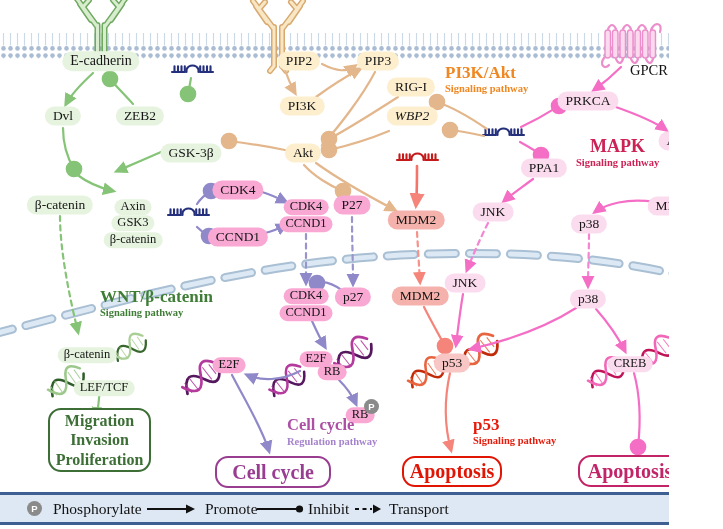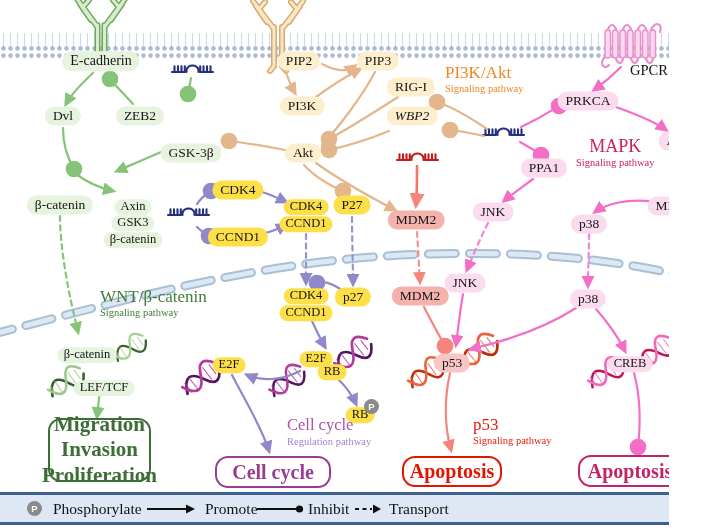--- a/index.html
+++ b/index.html
@@ -4,25 +4,25 @@
 <style>
   html,body{margin:0;padding:0;background:#fff;}
   #stage{position:relative;width:669px;height:529px;background:#fff;overflow:hidden;
          font-family:"Liberation Serif",serif;}
   svg.art{position:absolute;left:0;top:0;pointer-events:none;}
   .pill{position:absolute;transform:translate(-50%,-50%);border-radius:10px;
         padding:1px 8px;font-size:13.5px;color:#151515;white-space:nowrap;line-height:1.25;}
   .pill.sm{font-size:12.5px;padding:0 6px;border-radius:8px;}
   .g{background:#e6f3df;}
   .t{background:#fdeecd;}
-  .v{background:#fde047;}
+  .v{background:#f9a8d4;}
   .k{background:#fbdcef;}
   .r{background:#f5b2ad;}
   .rp{background:#f8c6c4;}
-  .pw{position:absolute;font-weight:normal;line-height:1;}
+  .pw{position:absolute;font-weight:bold;line-height:1;}
   .pw .t1{display:block;}
   .pw .t2{display:block;font-size:10.5px;margin-top:3px;}
   .outbox{position:absolute;background:#fff;border:2.4px solid;border-radius:13px;
           font-weight:bold;text-align:center;display:flex;flex-direction:column;
           align-items:center;justify-content:center;}
   .pbadge{position:absolute;width:15px;height:15px;border-radius:50%;background:#8a8a8a;
           color:#fff;font-size:9.5px;font-weight:bold;text-align:center;line-height:15px;
           font-family:"Liberation Sans",sans-serif;}
   
   #legend{position:absolute;left:0;top:492px;width:723px;height:33px;background:#dee8f4;
@@ -250,21 +250,21 @@
 </div>
 <div class="pw" style="left:287px;top:417px;color:#ad4fa4;">
   <span class="t1" style="font-size:16.5px;">Cell cycle</span>
   <span class="t2" style="color:#a583cc;">Regulation pathway</span>
 </div>
 <div class="pw" style="left:473px;top:416px;color:#e51c0c;">
   <span class="t1" style="font-size:17px;">p53</span>
   <span class="t2">Signaling pathway</span>
 </div>
 
-<div class="outbox" style="left:48px;top:418px;width:99px;height:60px;color:#3c6e35;border-color:#3c6e35;font-size:21px;line-height:1.22;">
+<div class="outbox" style="left:48px;top:408px;width:99px;height:60px;color:#3c6e35;border-color:#3c6e35;font-size:16px;line-height:1.22;">
   <span>Migration</span>
   <span>Invasion</span>
   <span>Proliferation</span>
 </div>
 <div class="outbox" style="left:215px;top:456px;width:112px;height:28px;color:#993d91;border-color:#993d91;font-size:20px;">
   <span>Cell cycle</span>
 </div>
 <div class="outbox" style="left:402px;top:456px;width:96px;height:27px;color:#e01504;border-color:#e01504;font-size:20px;">
   <span>Apoptosis</span>
 </div>

